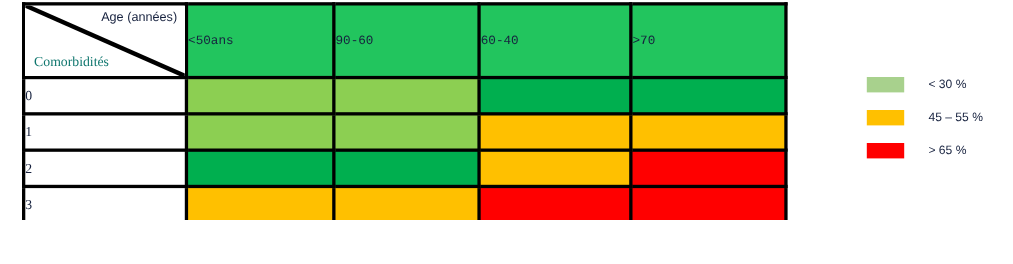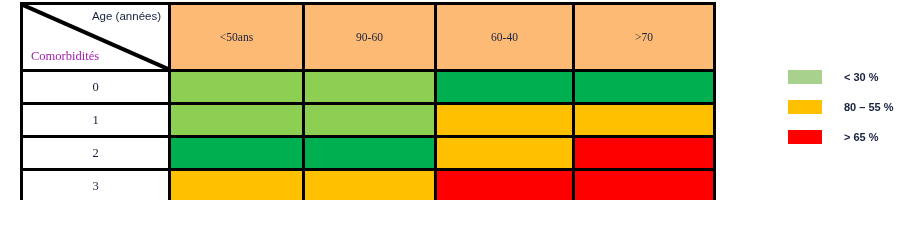--- a/index.html
+++ b/index.html
@@ -21,21 +21,20 @@
     left: 20px;
     top: 2px;
     width: 696px;
     border-collapse: collapse;
     table-layout: fixed;
   }
   #risk-matrix td {
     border: 3px solid #000000;
     padding: 0;
     margin: 16px;
-    text-align: center;
     vertical-align: middle;
     color: #16213e;
   }
 
   
   col.c-corner { width: 148px; }
   col.c1 { width: 134px; }
   col.c2 { width: 132px; }
   col.c3 { width: 138px; }
   col.c4 { width: 141px; }
@@ -61,29 +60,29 @@
     font-size: 11.5px;
     color: #16213e;
     white-space: nowrap;
   }
   .corner-comorb {
     position: absolute;
     left: 8px;
     bottom: 5px;
     font-family: "Liberation Serif", serif;
     font-size: 12.5px;
-    color: #a21caf;
+    color: #0f766e;
     white-space: nowrap;
   }
 
   td.col-header {
     height: 64px;
-    font-family: Liberation Serif, serif;
+    font-family: Liberation Mono, monospace;
     font-size: 11.5px;
-    background: #fdba74;
+    background: #22c55e;
   }
 
   td.row-header {
     height: 30px;
     font-family: "Liberation Serif", serif;
     font-size: 12.5px;
     background: #ffffff;
   }
 
   td.data-cell {
@@ -95,21 +94,20 @@
     position: absolute;
     left: 788px;
     top: 70px;
     width: 125px;
   }
   .legend-row {
     display: flex;
     align-items: center;
     height: 14px;
     margin-bottom: 16px;
-    font-weight: bold;
   }
   .legend-row:last-child { margin-bottom: 0; }
   .legend-swatch {
     width: 34px;
     height: 14px;
     flex: 0 0 auto;
   }
   .legend-label {
     margin-left: 22px;
     font-family: "Liberation Sans", sans-serif;
@@ -179,19 +177,19 @@
   </tbody>
 </table>
 
 <div id="legend">
   <div class="legend-row">
     <span class="legend-swatch" style="background-color: rgb(168, 209, 141);"></span>
     <span class="legend-label">&lt; 30 %</span>
   </div>
   <div class="legend-row">
     <span class="legend-swatch" style="background-color: rgb(255, 192, 0);"></span>
-    <span class="legend-label">80 – 55 %</span>
+    <span class="legend-label">45 – 55 %</span>
   </div>
   <div class="legend-row">
     <span class="legend-swatch" style="background-color: rgb(255, 0, 0);"></span>
     <span class="legend-label">&gt; 65 %</span>
   </div>
 </div>
 
 </body></html>

